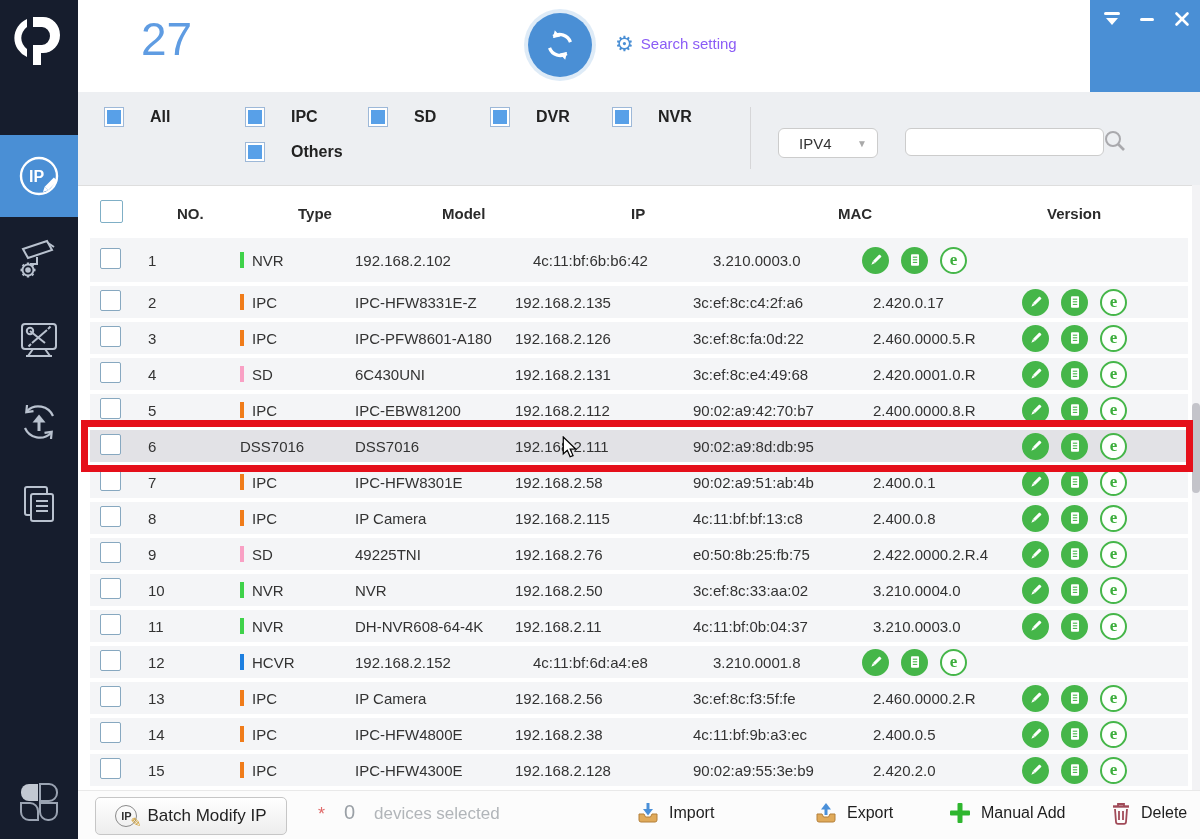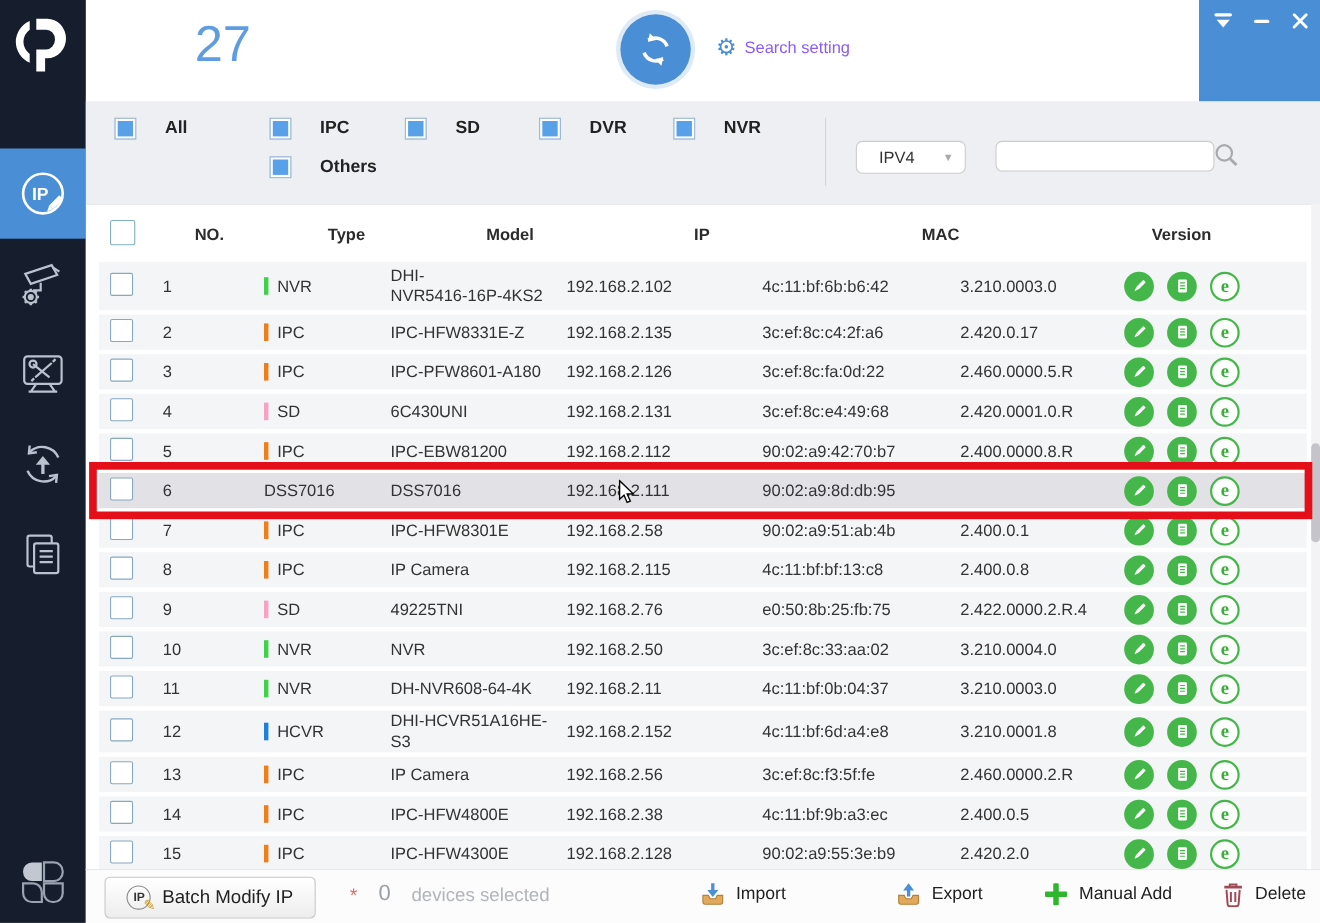--- a/index.html
+++ b/index.html
@@ -7,21 +7,21 @@
        font-family:"Liberation Sans",sans-serif;color:#333;}
 
   
   #sidebar{position:absolute;left:0;top:0;width:78px;height:839px;background:#161d2d;}
   .nav-item{position:absolute;left:0;width:78px;height:82px;display:flex;align-items:center;justify-content:center;}
   .nav-item.active{background:#4a8fd5;}
   .nav-item svg{display:block;}
   #logo{position:absolute;left:0;top:6px;width:78px;height:70px;display:flex;align-items:center;justify-content:center;}
 
   
-  #header{position:absolute;left:78px;top:0;width:1012px;height:92px;background:#fff;margin-left:36px;}
+  #header{position:absolute;left:78px;top:0;width:1012px;height:92px;background:#fff;}
   #count{position:absolute;left:63px;top:12px;font-size:46px;color:#5f9ce2;font-weight:400;}
   #title{position:absolute;left:162px;top:29px;font-size:24px;color:#1b1b1b;}
   #refresh-btn{position:absolute;left:450px;top:13px;width:64px;height:64px;border-radius:50%;
       background:#4a8fd5;box-shadow:0 0 0 4px rgba(74,143,213,.18);display:flex;align-items:center;justify-content:center;cursor:pointer;}
   #search-setting{position:absolute;left:537px;top:33px;display:flex;align-items:center;gap:7px;cursor:pointer;}
   #search-setting .gear{font-size:21px;color:#4a8fd5;line-height:21px;}
   #search-setting .lbl{font-size:15px;color:#8b5cf6;}
   #winctl{position:absolute;left:1090px;top:0;width:110px;height:93px;background:#4a8fd5;}
   #winctl .wicon{position:absolute;top:10px;width:20px;height:18px;display:flex;align-items:center;justify-content:center;cursor:pointer;}
 
@@ -258,22 +258,20 @@
       <span class="cell c-operate">Operate</span>
     </div>
     <div id="rows">
         <div class="trow first">
     <span class="cell c-check"><span class="cb"></span></span>
     <span class="cell c-no">1</span>
     <span class="cell c-type">
       <i class="tbar" style="background: rgb(63, 210, 74);"></i>
       <span>NVR</span>
     </span>
-    <span class="cell c-model">DHI-
-NVR5416-16P-4KS2</span>
     <span class="cell c-ip">192.168.2.102</span>
     <span class="cell c-mac">4c:11:bf:6b:b6:42</span>
     <span class="cell c-version">3.210.0003.0</span>
     <span class="cell c-operate">
       <span class="op">
         <svg width="16" height="16" viewBox="0 0 16 16">
           <g transform="rotate(45 8 8)">
             <rect x="6.5" y="1.6" width="3" height="9.2" rx="0.6" fill="#fff"></rect>
             <path d="M8,14.6 L6.5,10.8 h3 z" fill="#fff"></path>
           </g>
@@ -623,21 +621,20 @@
       <span class="op web">e</span>
     </span>
   </div>
         <div class="trow">
     <span class="cell c-check"><span class="cb"></span></span>
     <span class="cell c-no">12</span>
     <span class="cell c-type">
       <i class="tbar" style="background: rgb(29, 127, 224);"></i>
       <span>HCVR</span>
     </span>
-    <span class="cell c-model">DHI-HCVR51A16HE-S3</span>
     <span class="cell c-ip">192.168.2.152</span>
     <span class="cell c-mac">4c:11:bf:6d:a4:e8</span>
     <span class="cell c-version">3.210.0001.8</span>
     <span class="cell c-operate">
       <span class="op">
         <svg width="16" height="16" viewBox="0 0 16 16">
           <g transform="rotate(45 8 8)">
             <rect x="6.5" y="1.6" width="3" height="9.2" rx="0.6" fill="#fff"></rect>
             <path d="M8,14.6 L6.5,10.8 h3 z" fill="#fff"></path>
           </g>

